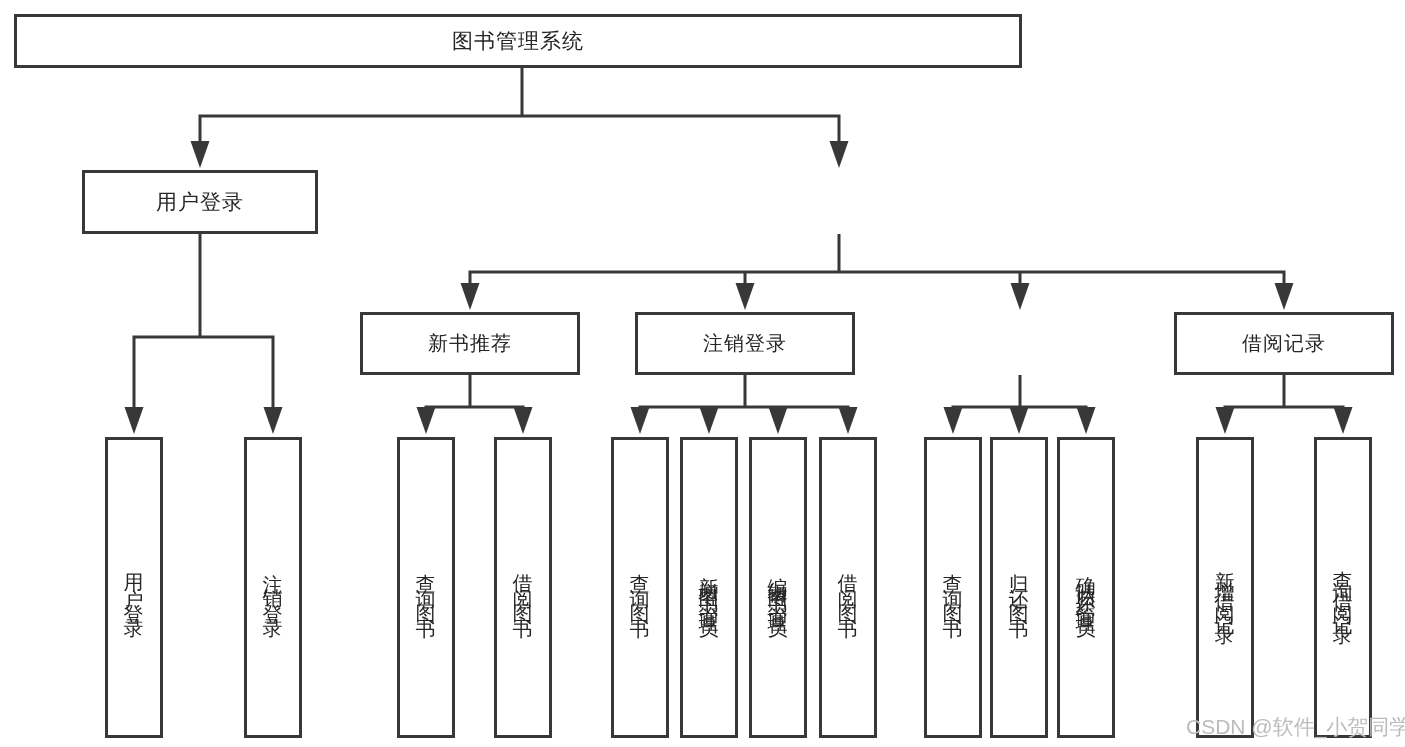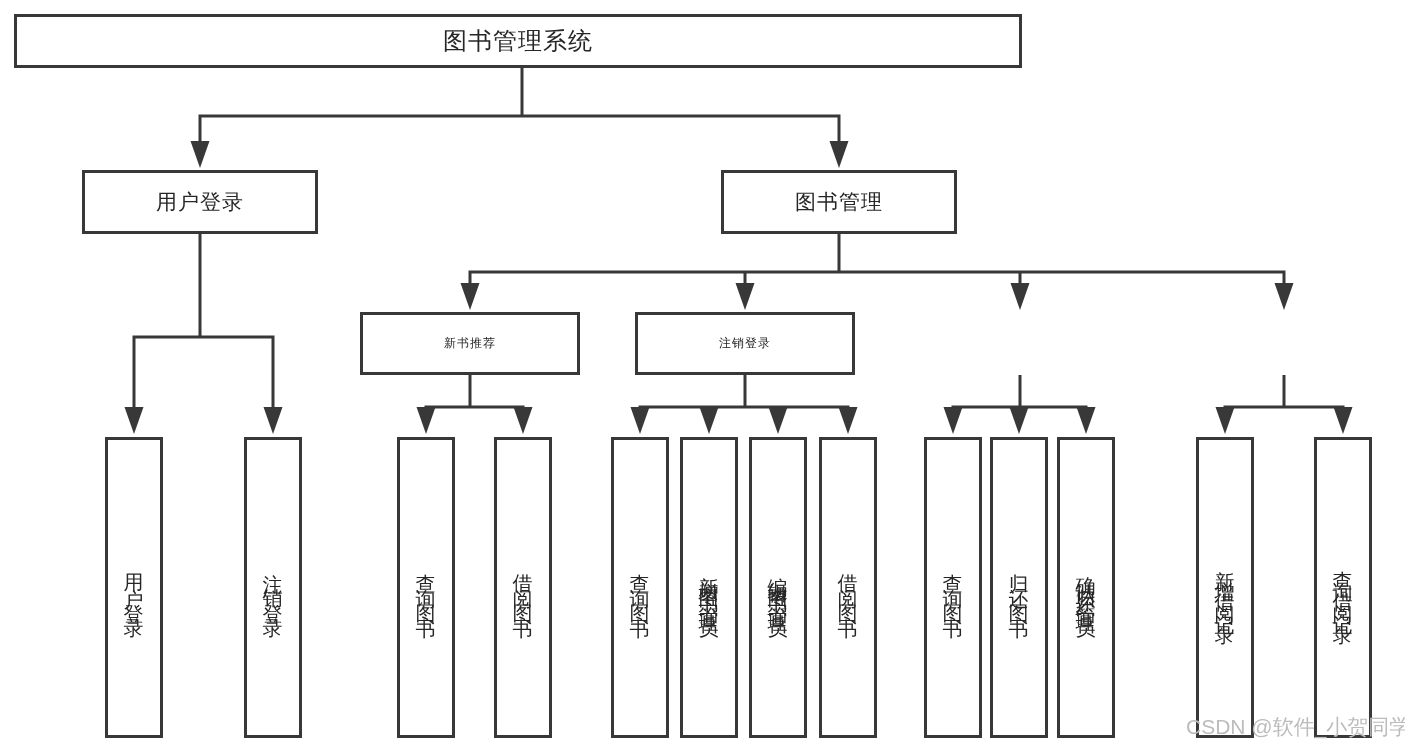--- a/index.html
+++ b/index.html
@@ -13,23 +13,23 @@
   svg.connectors{position:absolute;left:0;top:0;z-index:1;}
   .node{
     position:absolute;
     box-sizing:border-box;
     border:3px solid #383838;
     background:#ffffff;
     display:flex;align-items:center;justify-content:center;
     color:#262626;
     z-index:2;
   }
-  .box-root{left:14px;top:14px;width:1008px;height:54px;font-size:24px;letter-spacing:1px;}
+  .box-root{left:14px;top:14px;width:1008px;height:54px;font-size:21px;letter-spacing:1px;}
   .l2{top:170px;width:236px;height:64px;font-size:21px;letter-spacing:1px;}
-  .l3{top:312px;width:220px;height:63px;font-size:12px;letter-spacing:1px;}
+  .l3{top:312px;width:220px;height:63px;font-size:20px;letter-spacing:1px;}
   .leaf{top:437px;width:58px;height:301px;}
   .vtext{
     writing-mode:vertical-rl;
     text-orientation:mixed;
     font-size:20px;
     color:#262626;
     line-height:1;
   }
   .ls-wide{letter-spacing:15px;}
   .ls-mid{letter-spacing:11px;}
@@ -77,24 +77,24 @@
       <polygon points="1009.5,407 1028.5,407 1019,434"></polygon>
       <polygon points="1076.5,407 1095.5,407 1086,434"></polygon>
       <polygon points="1215.5,407 1234.5,407 1225,434"></polygon>
       <polygon points="1333.5,407 1352.5,407 1343,434"></polygon>
     </g>
   </svg>
 
   <div class="node box-root">图书管理系统</div>
 
   <div class="node l2" style="left:82px;">用户登录</div>
-  <div class="node l2" style="left:721px;">图书管理</div>
 
   <div class="node l3" style="left:360px;">新书推荐</div>
   <div class="node l3" style="left:635px;">注销登录</div>
+  <div class="node l3" style="left:1174px;">借阅记录</div>
 
   <div class="node leaf" style="left:105px;">
     <span class="vtext ls-wide">用户登录</span>
   </div>
   <div class="node leaf" style="left:244px;">
     <span class="vtext ls-wide">注销登录</span>
   </div>
 
   <div class="node leaf" style="left:397px;">
     <span class="vtext ls-wide">查询图书</span>

